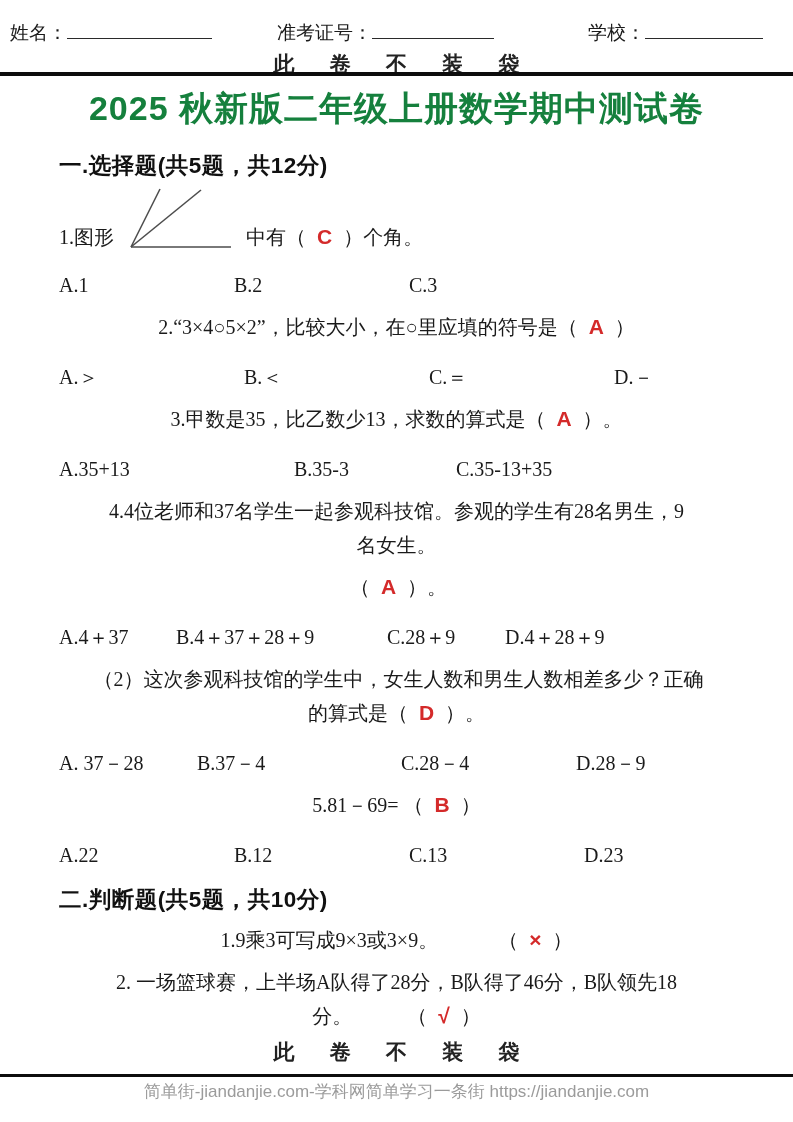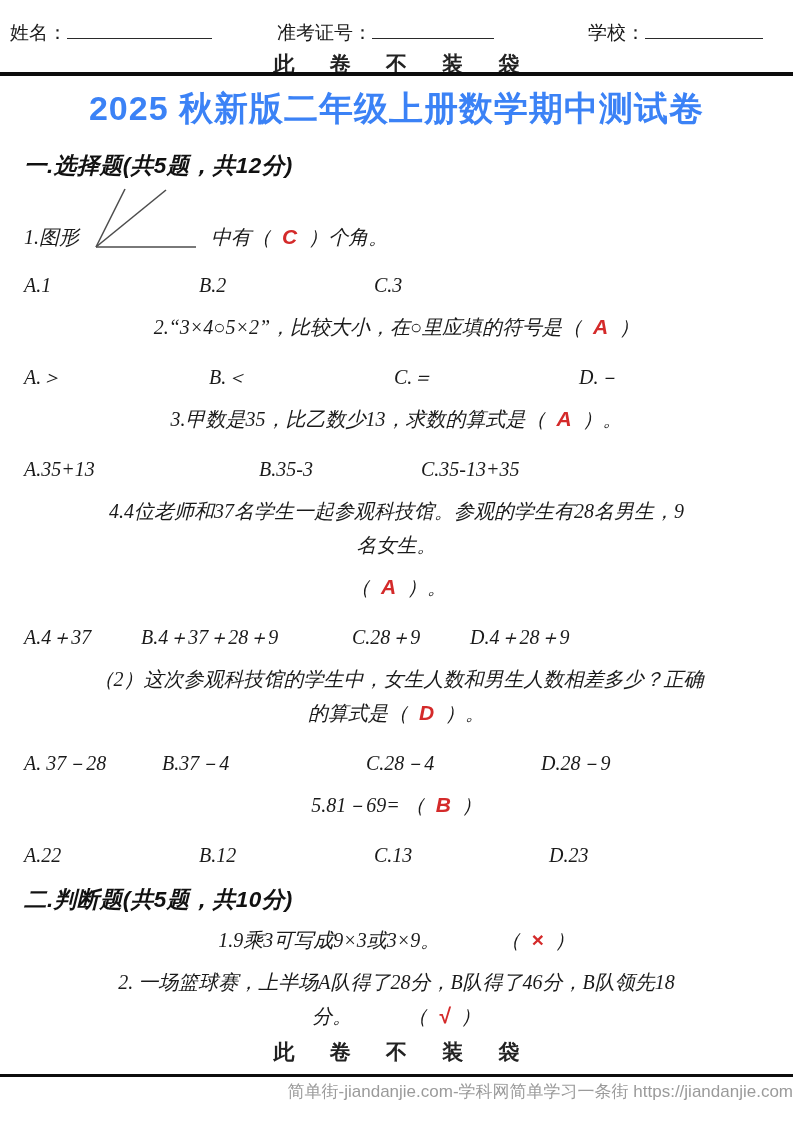--- a/index.html
+++ b/index.html
@@ -17,24 +17,24 @@
   .blank { display:inline-block; border-bottom:1.6px solid #2a2a2a; height:15px; vertical-align:baseline; }
   .blank-name { width:145px; } .blank-id { width:122px; } .blank-school { width:118px; }
   .notice {
     position:absolute; left:0; right:0; top:50px; text-align:center;
     font-size:21px; font-weight:700; word-spacing:30px; color:#222;
   }
   .top-rule { position:absolute; left:0; right:0; top:72px; height:4px; background:#0d0d0d; }
   
   .title {
     margin:10px 0 0 0; text-align:center; font-size:34px; font-weight:700;
-    font-family:"Liberation Sans","DejaVu Sans",sans-serif; letter-spacing:1px; color:#3b82f6;
+    font-family:"Liberation Sans","DejaVu Sans",sans-serif; letter-spacing:1px; color:#15803d;
   }
   
-  .content { padding:0 24px; font-size:20px;font-style:italic; }
+  .content { padding:0 59px; font-size:20px; }
   h2.sec {
     font-family:"Liberation Sans","DejaVu Sans",sans-serif;
     font-size:22.5px; font-weight:700; margin:18px 0 4px 0; color:#111; letter-spacing:0.5px;
   }
   h2.sec2 { margin-top:12px; }
   .line { line-height:34px; margin:8px 0 0 0;text-align:center; }
   .cont { margin-top:0; }
   .sub { padding-left:4px; }
   .ans {
     color:var(--red); font-family:"Liberation Sans","DejaVu Sans",sans-serif;
@@ -42,21 +42,21 @@
   }
   .opts { margin-top:16px; line-height:34px; white-space:nowrap; }
   .opts span { display:inline-block; }
   .q1row { display:flex; align-items:flex-end; margin-top:6px; line-height:30px; }
   .q1row .fig { margin:0 12px 2px 14px; flex:0 0 auto; }
   .gap60 { margin-left:60px; } .gap55 { margin-left:55px; }
   
   .footer { position:absolute; left:0; top:1038px; width:793px; }
   .foot-rule { height:3px; background:#0d0d0d; margin-top:8px; }
   .site {
-    text-align:right; font-size:17px; color:#9b9b9b; margin-top:3px;
+    text-align:center; font-size:17px; color:#9b9b9b; margin-top:3px;
     font-family:"Liberation Sans","DejaVu Sans",sans-serif;
   }
 </style>
 </head>
 <body>
 
 <div class="page">
 
   <div class="top">
     <div class="field f-name"><span>姓名：</span><span class="blank blank-name"></span></div>

